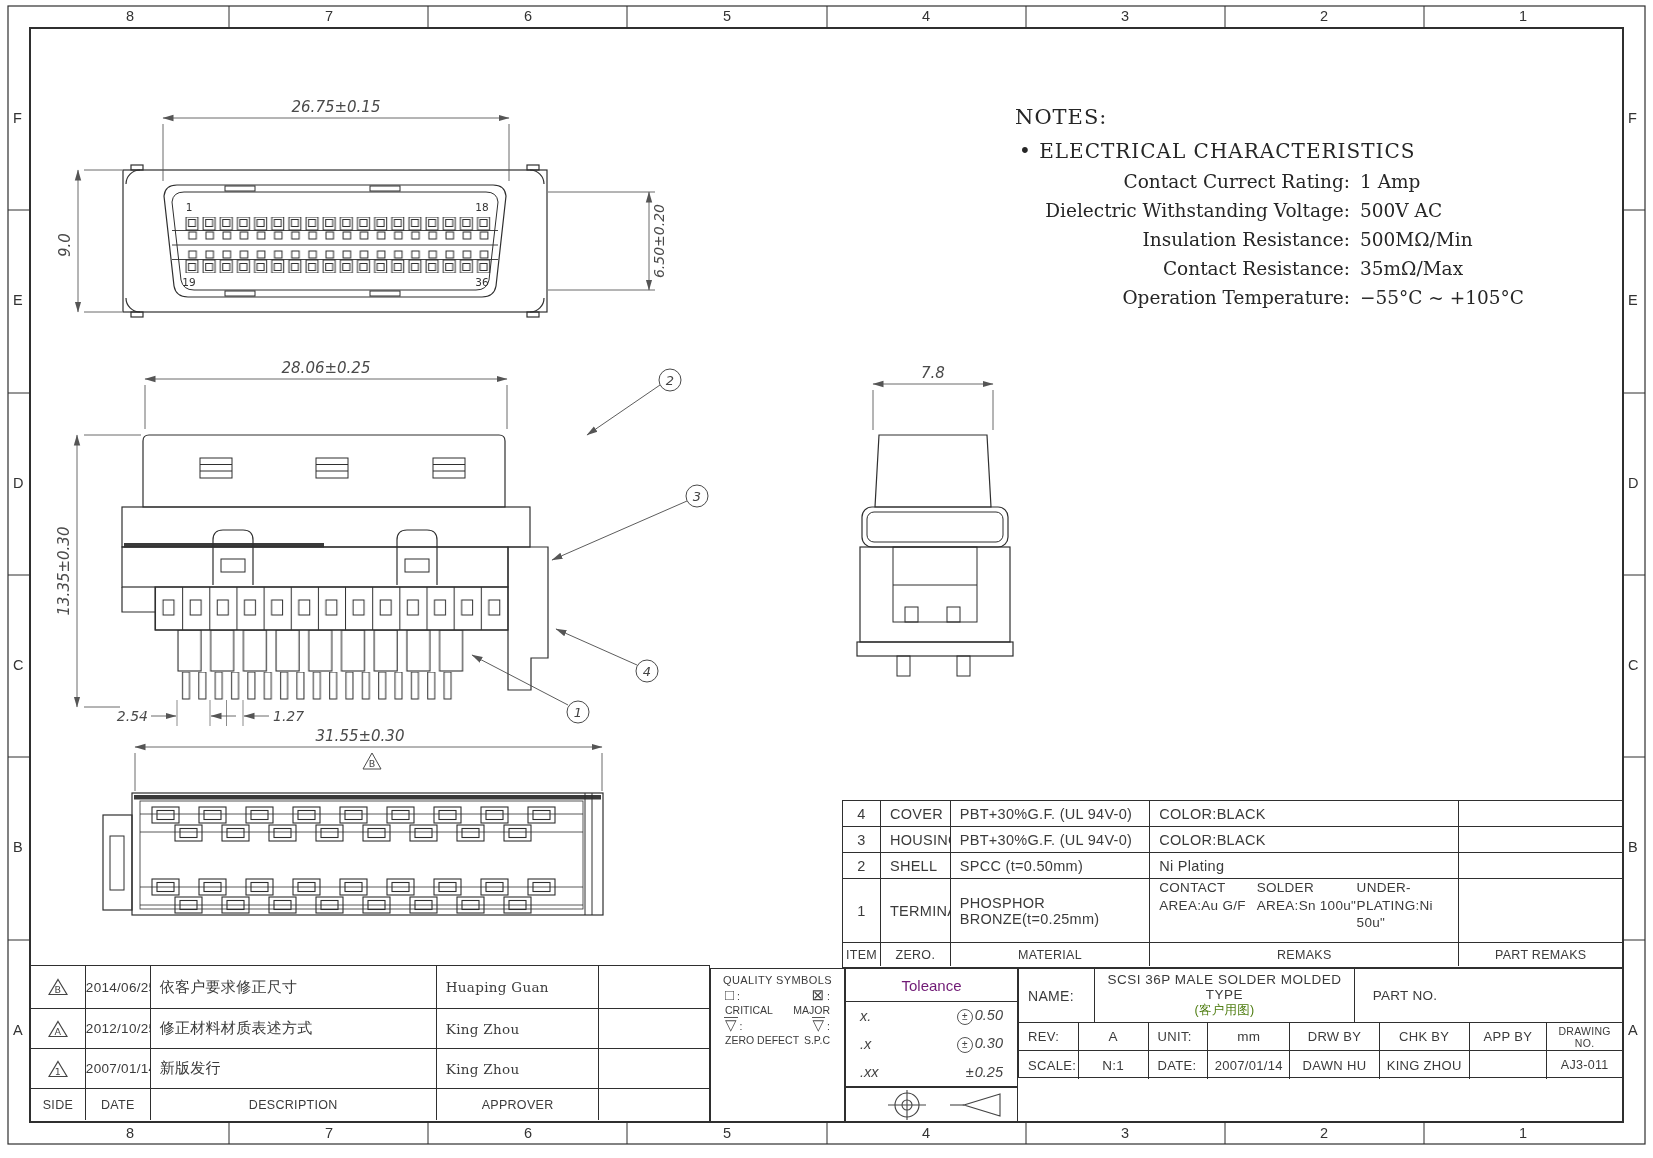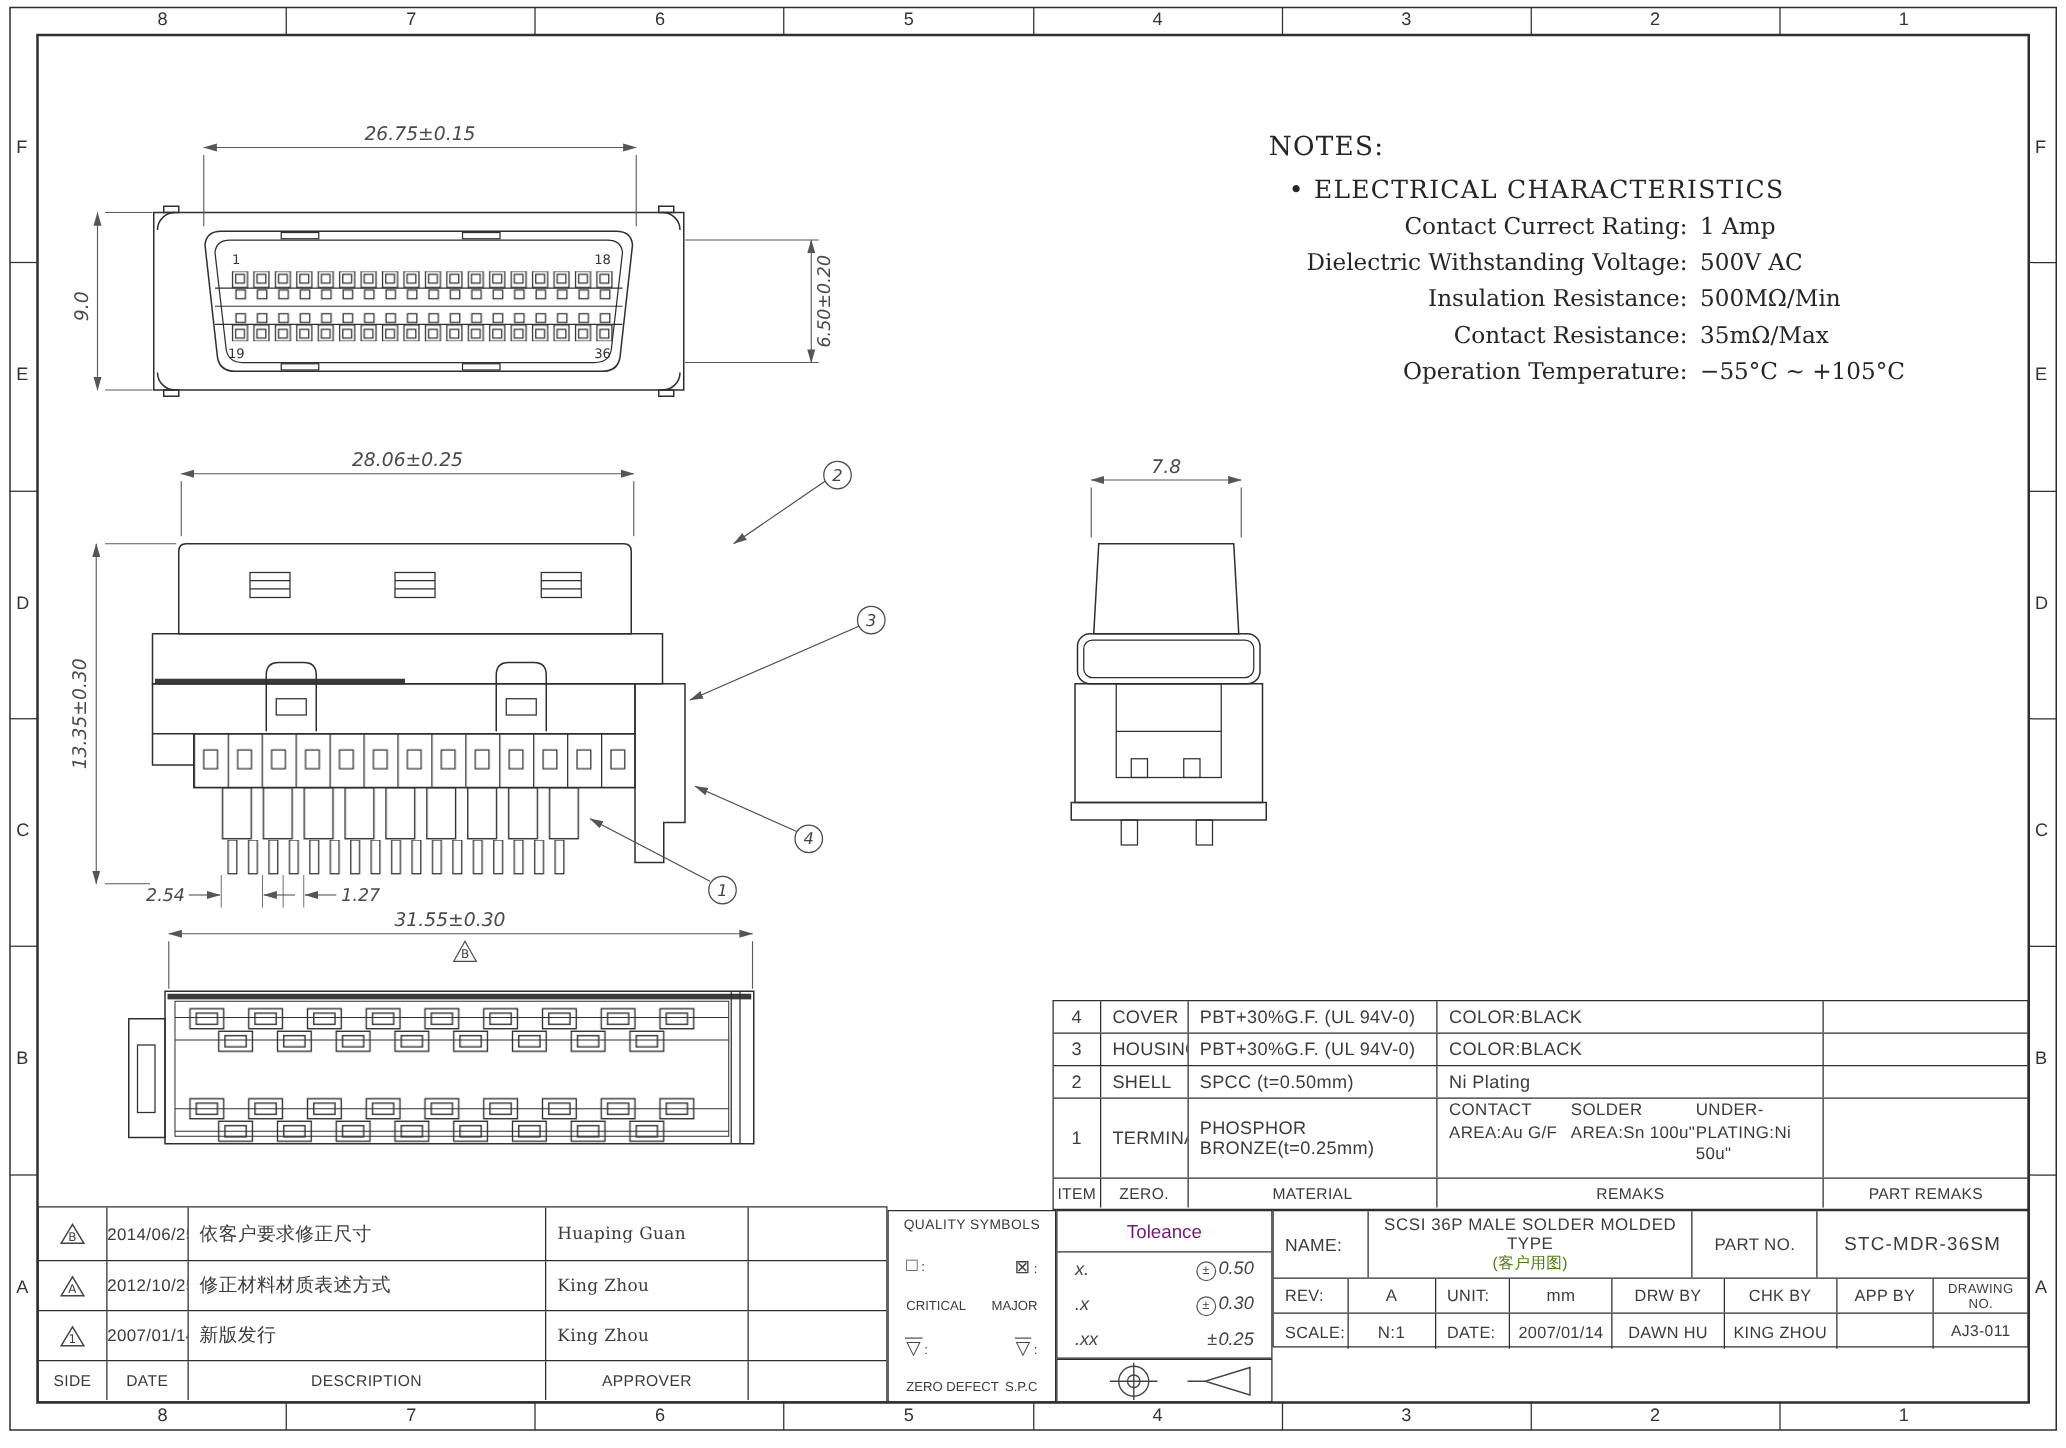--- a/index.html
+++ b/index.html
@@ -16,32 +16,32 @@
      overflow:hidden;color:#3b3b3b;letter-spacing:0.3px;}
   .c:last-child{border-right:none;}
   .cc{justify-content:center;text-align:center;}
   .cl{padding-left:9px;}
   .bomtxt{font-size:14.5px;}
   .small{font-size:12.5px;}
   
   #notes{position:absolute;left:1015px;top:105px;width:545px;color:#262626;
          font-family:"DejaVu Serif","Liberation Serif",serif;}
   #notes .t{font-size:21px;letter-spacing:1px;}
-  #notes .h{font-size:20px;margin-top:10px;margin-left:16px;letter-spacing:1px;}
+  #notes .h{font-size:20px;margin-top:10px;margin-left:4px;letter-spacing:1px;}
   #notes .row{display:flex;margin-top:8px;font-size:18.5px;}
   #notes .lab{width:335px;text-align:right;white-space:nowrap;}
   #notes .val{padding-left:10px;white-space:nowrap;}
   
   .tolrow{display:flex;justify-content:space-between;align-items:center;padding:0 14px;
           font-style:italic;font-size:14.5px;color:#444;height:28px;}
   .pmcirc{display:inline-flex;width:14px;height:14px;border:1px solid #555;border-radius:50%;
           align-items:center;justify-content:center;font-size:10px;font-style:normal;margin-right:2px;}
   .pmplain{margin-right:1px;}
   
-  #quality{display:flex;flex-direction:column;justify-content:space-between;
+  #quality{display:flex;flex-direction:column;
            padding:5px 8px;font-size:10.5px;color:#3b3b3b;}
   .qrow{display:flex;justify-content:space-between;padding:0 6px;}
   .qsym{font-size:15px;color:#444;}
   .fin{position:relative;display:inline-block;}
   .fin:before{content:"";position:absolute;left:-1px;right:-1px;top:1px;border-top:1px solid #555;}
   
   #company{position:absolute;left:1018px;top:1078px;width:605px;height:44px;
            border:1.5px solid #2f2f2f;box-sizing:border-box;display:flex;align-items:center;
            justify-content:center;font-style:italic;font-size:27px;color:#3f3f3f;letter-spacing:1px;}
   .tri-ico{flex:0 0 auto;}
@@ -464,21 +464,20 @@
 </div>
 
 <div class="tbl" style="left:1018px;top:968px;width:605px;height:110px">
   <div class="r" style="height:54px">
     <div class="c cl" style="width:76px;font-size:14px">NAME:</div>
     <div class="c cc" style="width:260px;flex-direction:column;justify-content:center">
       <span style="font-size:13.5px;letter-spacing:0.5px">SCSI 36P MALE SOLDER MOLDED TYPE</span>
       <span style="font-size:12.5px;color:#4d7c0f">(客户用图)</span>
     </div>
     <div class="c cc" style="width:100px;font-size:13.5px">PART NO.</div>
-    <div class="c cc" style="width:168px;font-size:15px;letter-spacing:1px">STC-MDR-36SM</div>
   </div>
   <div class="r" style="height:28px">
     <div class="c cl" style="width:60px;font-size:13px">REV:</div>
     <div class="c cc" style="width:70px;font-size:13.5px">A</div>
     <div class="c cl" style="width:60px;font-size:13px">UNIT:</div>
     <div class="c cc" style="width:82px;font-size:13.5px">mm</div>
     <div class="c cc" style="width:90px;font-size:13px">DRW BY</div>
     <div class="c cc" style="width:90px;font-size:13px">CHK BY</div>
     <div class="c cc" style="width:78px;font-size:13px">APP BY</div>
     <div class="c cc" style="width:75px;font-size:10.5px">DRAWING NO.</div>

